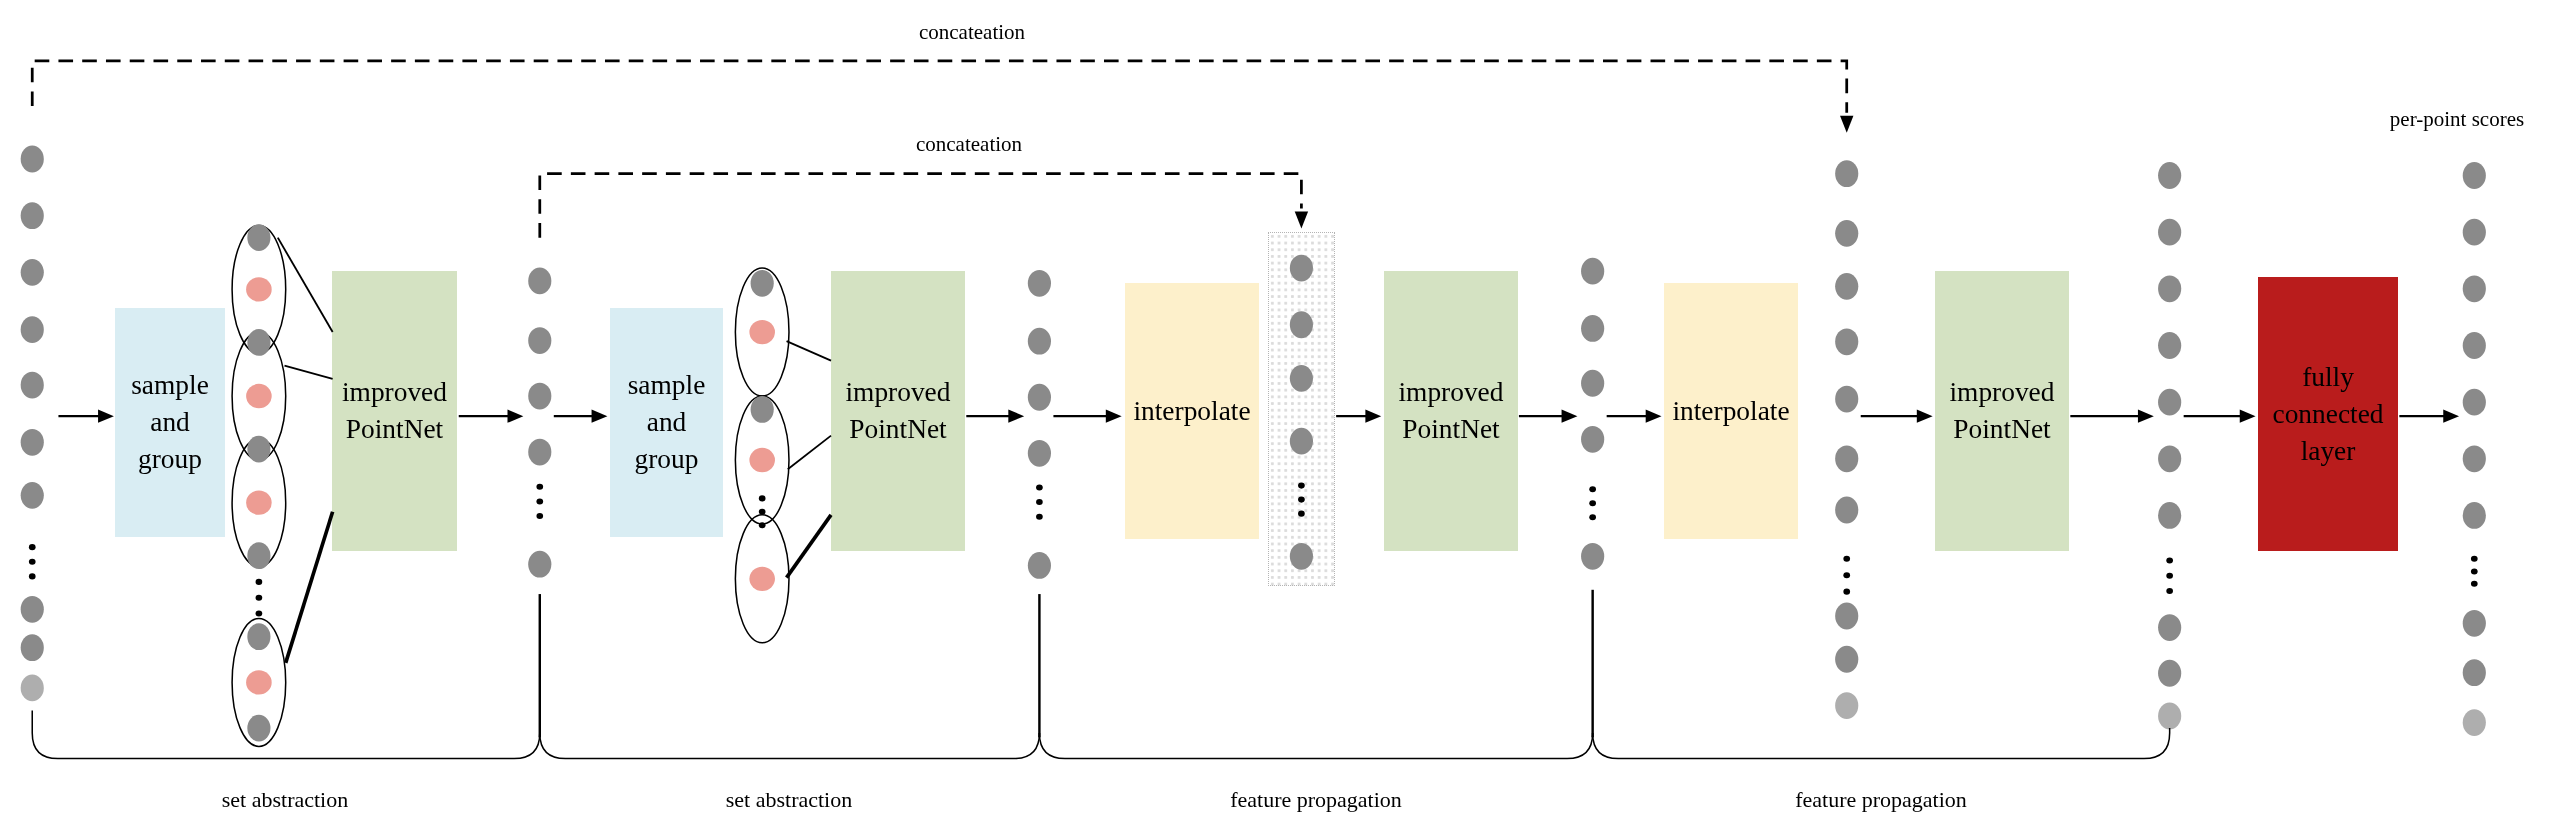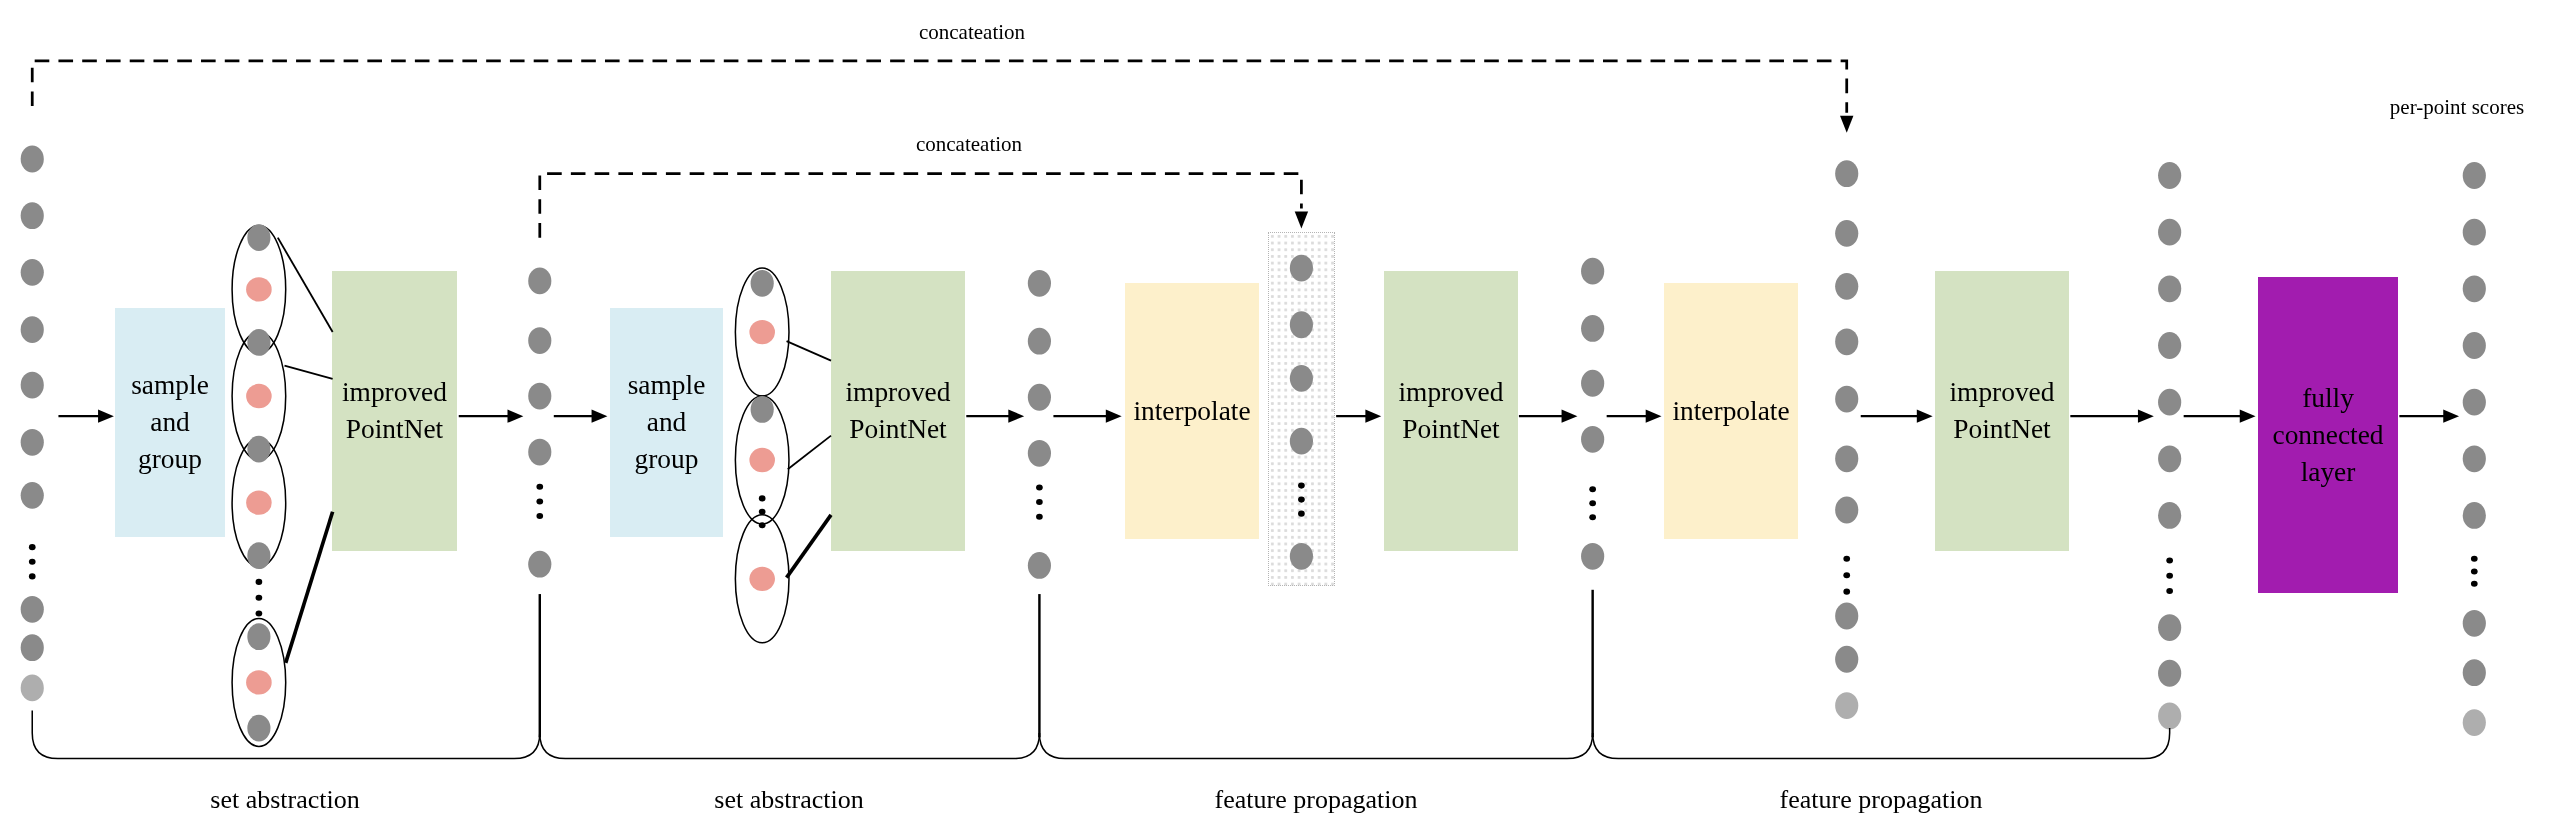--- a/index.html
+++ b/index.html
@@ -3,21 +3,21 @@
 <meta charset="utf-8">
 <style>
   html,body{margin:0;padding:0;background:#ffffff;}
   body{font-family:"Liberation Serif","DejaVu Serif",serif;color:#000;}
   #diagram{position:relative;width:2576px;height:839px;background:#fff;overflow:hidden;}
   #svg-layer{position:absolute;left:0;top:0;z-index:2;}
   .box{position:absolute;z-index:1;display:flex;align-items:center;justify-content:center;text-align:center;}
   .box span{white-space:pre-line;font-size:27.4px;line-height:37px;}
   .dotted-box{border:1.8px dotted #b4b4b4;background-image:radial-gradient(#dcdcdc 1.3px, transparent 1.6px);background-size:6.7px 6.7px;box-sizing:border-box;}
   .float-label{position:absolute;z-index:3;transform:translate(-50%,-50%);font-size:21px;white-space:nowrap;}
-  .brace-label{position:absolute;z-index:3;transform:translate(-50%,-50%);font-size:26px;white-space:nowrap;}
+  .brace-label{position:absolute;z-index:3;transform:translate(-50%,-50%);font-size:22px;white-space:nowrap;}
 </style>
 </head>
 <body>
 
 <div id="diagram">
   <svg id="svg-layer" width="2576" height="839" viewBox="0 0 4226 1377">
       <ellipse cx="52" cy="261" rx="19" ry="22" fill="#8a8a8a"></ellipse>
       <ellipse cx="52" cy="354" rx="19" ry="22" fill="#8a8a8a"></ellipse>
       <ellipse cx="52" cy="447" rx="19" ry="22" fill="#8a8a8a"></ellipse>
       <ellipse cx="52" cy="541" rx="19" ry="22" fill="#8a8a8a"></ellipse>
@@ -200,28 +200,28 @@
       <span>improved
 PointNet</span>
     </div>
   <div class="box" style="left: 1664px; top: 283px; width: 134px; height: 256px; background: rgb(253, 240, 203);">
       <span>interpolate</span>
     </div>
   <div class="box" style="left: 1935px; top: 271px; width: 134px; height: 280px; background: rgb(212, 226, 194);">
       <span>improved
 PointNet</span>
     </div>
-  <div class="box" style="left: 2258px; top: 277px; width: 140px; height: 316px; background: #a21caf;">
+  <div class="box" style="left: 2258px; top: 277px; width: 140px; height: 274px; background: #b91c1c;">
       <span>fully
 connected
 layer</span>
     </div>
 
   <div class="float-label" style="left: 972px; top: 32px;">concateation</div>
   <div class="float-label" style="left: 969px; top: 144px;">concateation</div>
-  <div class="float-label" style="left: 2457px; top: 107px;">per-point scores</div>
+  <div class="float-label" style="left: 2457px; top: 119px;">per-point scores</div>
 
   <div class="brace-label" style="left: 285px; top: 800px;">set abstraction</div>
   <div class="brace-label" style="left: 789px; top: 800px;">set abstraction</div>
   <div class="brace-label" style="left: 1316px; top: 800px;">feature propagation</div>
   <div class="brace-label" style="left: 1881px; top: 800px;">feature propagation</div>
 </div>
 
 
 </body></html>

